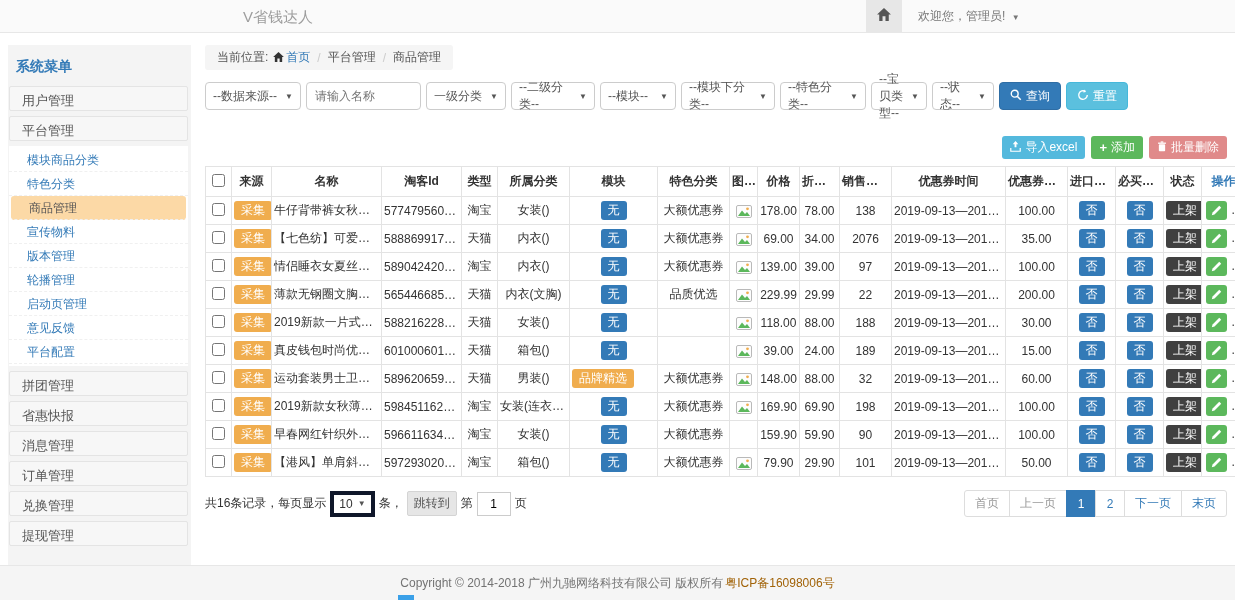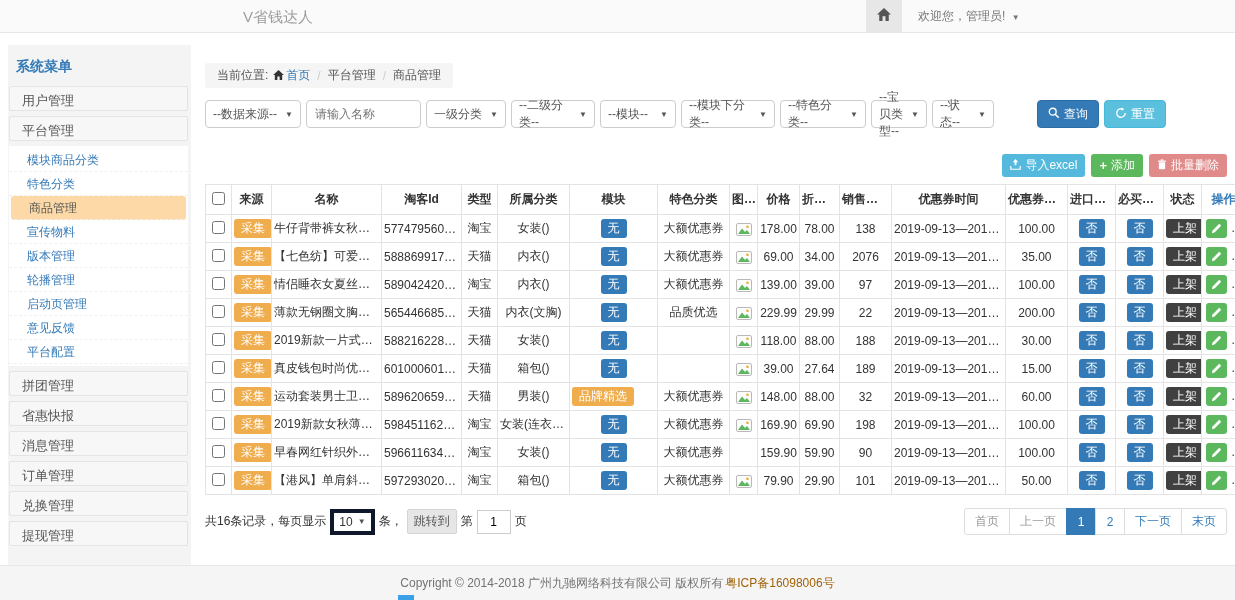--- a/index.html
+++ b/index.html
@@ -21,30 +21,30 @@
   .welcome .caret { font-size:8px; color:#777; margin-left:3px; }
   
   .sidebar { position:absolute; left:8px; top:45px; width:183px; height:520px; background:#f4f4f4; overflow:hidden; }
   .side-title { color:#337ab7; font-weight:bold; font-size:14px; padding:13px 8px 10px 8px; }
   .side-group { margin:0 3px 5px 1px; background:#f5f5f5; border:1px solid #e4e4e4; border-radius:2px; padding:5px 12px; color:#555; font-size:13px; height:25px; cursor:pointer; background:#f7f7f7; }
   .side-sub { background:#fff; margin:0 3px 5px 1px; padding:2px 0; }
   .side-link { padding:4px 18px; height:24px; color:#337ab7; font-size:12px; border-bottom:1px dashed #f0f0f0; cursor:pointer; }
   .side-link.active { background:#fcd9a6; border-radius:3px; color:#555; margin:0 2px; }
   
   .main { position:absolute; left:205px; top:45px; width:1022px; }
-  .breadcrumb { display:inline-flex; align-items:center; gap:5px; background:#f5f5f5; border-radius:3px; padding:4px 12px; font-size:12px; color:#555;margin-top:18px; }
+  .breadcrumb { display:inline-flex; align-items:center; gap:5px; background:#f5f5f5; border-radius:3px; padding:4px 12px; font-size:12px; color:#555; }
   .breadcrumb .home-link { color:#337ab7; cursor:pointer; display:inline-flex; align-items:center; gap:2px; }
   .breadcrumb .sep { color:#ccc; padding:0 2px; }
   
   .filter-bar { display:flex; gap:5px; margin-top:12px; align-items:center; flex-wrap:nowrap; }
   .f-select { height:28px; border:1px solid #ccc; border-radius:4px; background:#fff; display:inline-flex; align-items:center; justify-content:space-between; padding:0 7px; color:#555; cursor:pointer; flex:none; }
   .f-select .caret { font-size:8px; color:#555; margin-left:6px; }
   .f-input { height:28px; border:1px solid #ccc; border-radius:4px; padding:0 8px; font-size:12px; color:#555; flex:none; font-family:"Liberation Sans", sans-serif; }
   .btn { display:inline-flex; align-items:center; gap:4px; border:none; border-radius:4px; color:#fff; font-size:12px; padding:0 10px; height:28px; cursor:pointer; font-family:"Liberation Sans", sans-serif; }
-  .btn-primary { background:#337ab7; border:1px solid #2e6da4;margin-left:38px; }
+  .btn-primary { background:#337ab7; border:1px solid #2e6da4; }
   .btn-info { background:#5bc0de; border:1px solid #46b8da; }
   
   .action-bar { display:flex; justify-content:flex-end; gap:6px; margin-top:26px; }
   .btn-sm { height:23px; padding:0 8px; border-radius:3px; }
   .btn-import { background:#54b9dd; }
   .btn-add { background:#5cb85c; }
   .btn-batch-del { background:#e08a8a; }
   
   table { border-collapse:collapse; table-layout:fixed; width:100%; margin-top:7px; background:#fff; }
   th, td { border:1px solid #e3e3e3; text-align:center; font-size:12px; color:#333; padding:4px 2px; overflow:hidden; white-space:nowrap; text-overflow:ellipsis; }
@@ -406,21 +406,21 @@
           <td>天猫</td>
           <td>箱包()</td>
           <td><span class="badge b-blue">无</span></td>
           <td></td>
           <td><span class="pic-icon"><svg width="16" height="13" viewBox="0 0 16 13">
                 <rect x="0.5" y="0.5" width="15" height="12" rx="1.5" fill="#fdfdfd" stroke="#b9b9b9"></rect>
                 <path d="M2 11 L6 5.5 L9 9 L11 7 L14 11 Z" fill="#5cb85c"></path>
                 <circle cx="11.5" cy="3.8" r="1.4" fill="#f0ad4e"></circle>
               </svg></span></td>
           <td>39.00</td>
-          <td>27.64</td>
+          <td>24.00</td>
           <td>189</td>
           <td>2019-09-13—2019-09-20</td>
           <td>15.00</td>
           <td><span class="badge b-blue">否</span></td>
           <td><span class="badge b-blue">否</span></td>
           <td><span class="badge b-green">上架</span></td>
           <td><span class="op-btn op-edit">
               <svg width="11" height="11" viewBox="0 0 14 14">
                 <path d="M1 13 L2 9.5 L10.5 1 L13 3.5 L4.5 12 Z" fill="#fff"></path>
               </svg>

